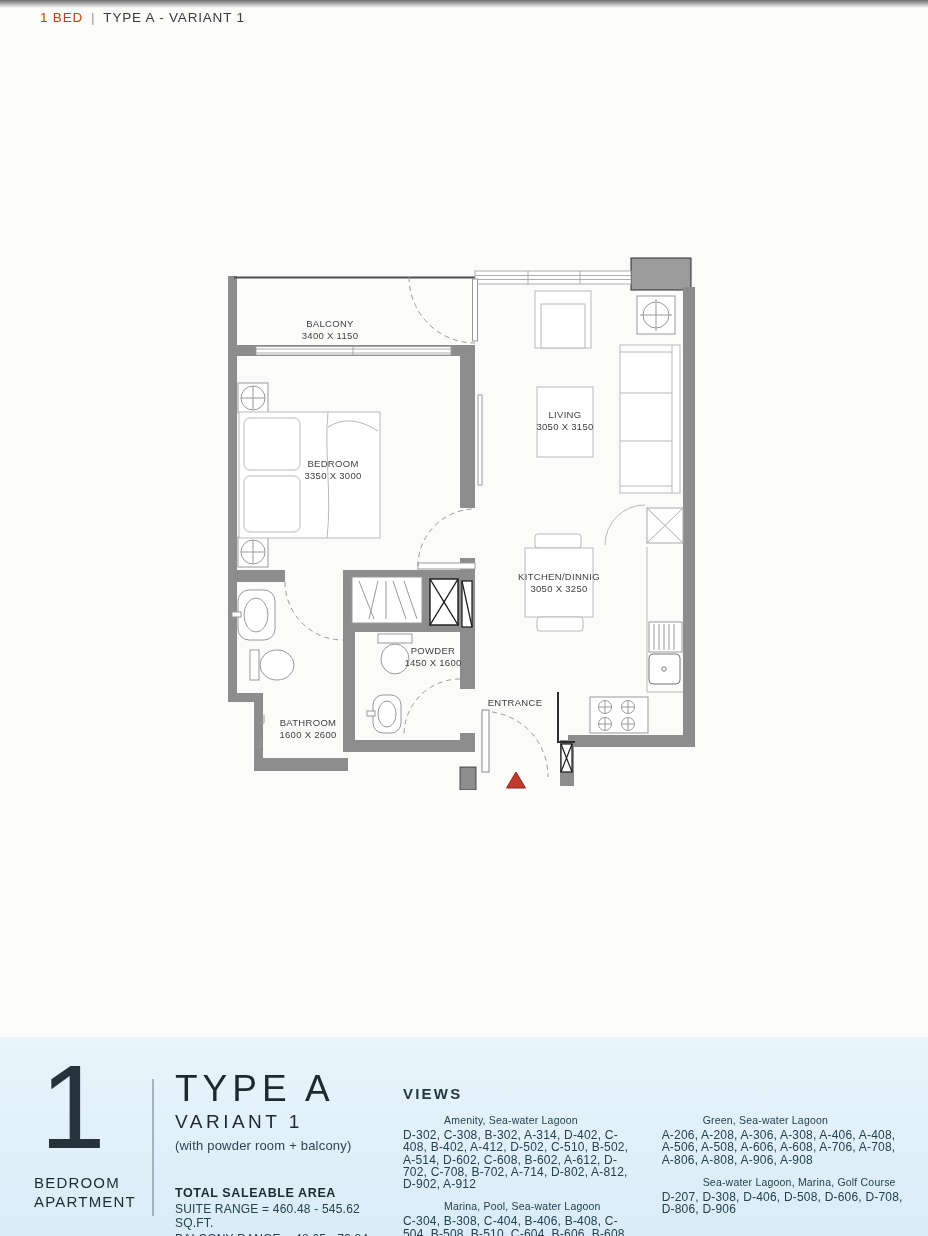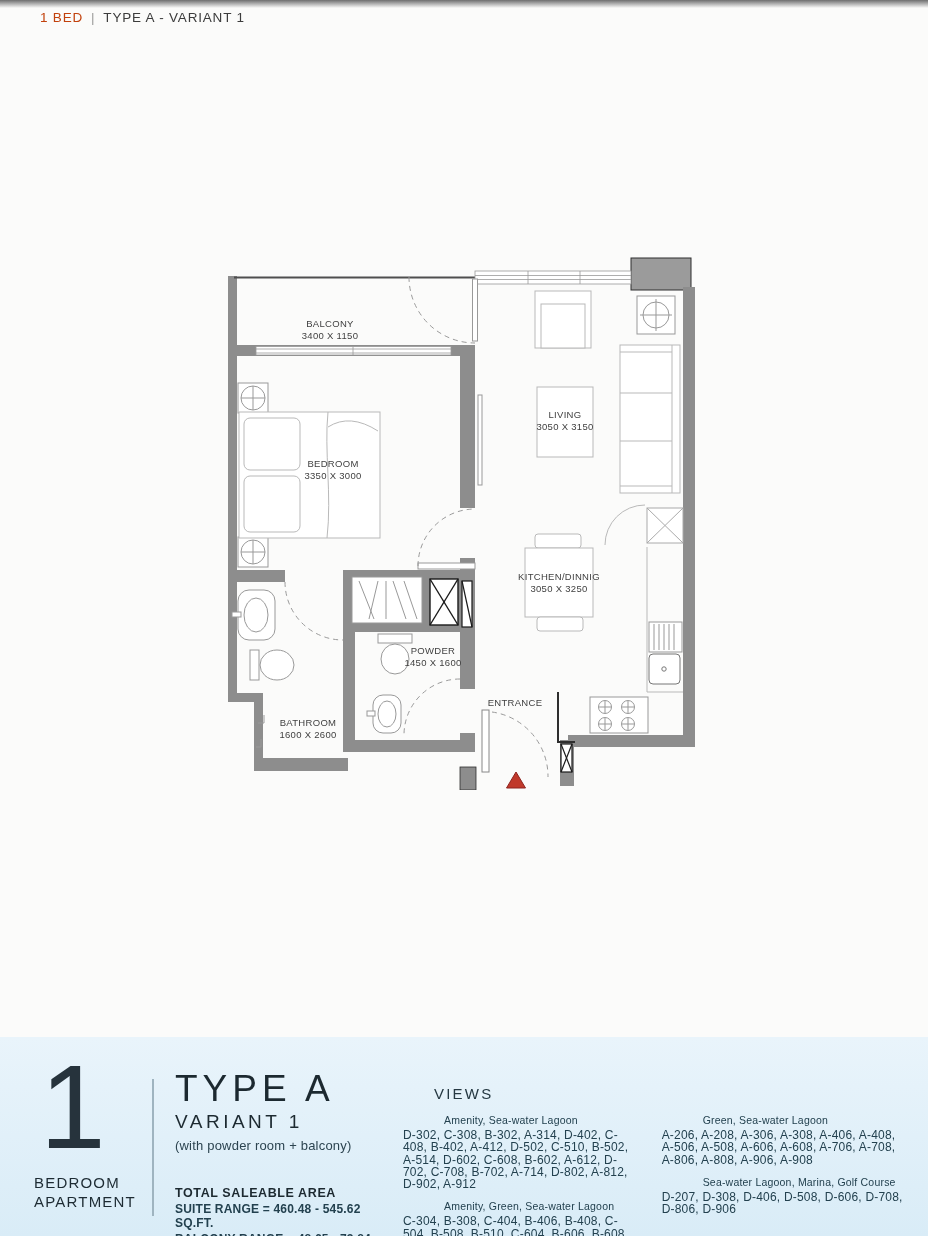--- a/index.html
+++ b/index.html
@@ -27,24 +27,24 @@
   .numeral{font-size:118px;line-height:104px;font-weight:200;color:#26333c;
     font-family:"Liberation Sans",sans-serif;padding-left:6px;}
   .numeral-caption{margin-top:14px;font-size:15px;font-weight:500;color:#1d2b33;
     letter-spacing:1.2px;line-height:19px;}
   .footer-divider{position:absolute;left:152px;top:42px;width:2px;height:137px;background:#9fb4c0;}
   .type-block{position:absolute;left:175px;top:33px;width:215px;}
   .type-title{font-size:37px;font-weight:500;letter-spacing:5px;color:#1c2930;line-height:38px;}
   .type-variant{font-size:19px;font-weight:500;letter-spacing:3.5px;color:#1c2930;margin-top:3px;}
   .type-note{font-size:13px;color:#2c4450;margin-top:5px;letter-spacing:.2px;}
   .area-heading{font-size:12.5px;font-weight:bold;letter-spacing:.6px;color:#1c2930;margin-top:33px;}
-  .area-line{font-size:12px;letter-spacing:.2px;color:#23414f;margin-top:3px;line-height:13.5px;font-weight:bold;}
+  .area-line{font-size:12px;letter-spacing:.2px;color:#23414f;margin-top:3px;line-height:13.5px;}
   .views-block{position:absolute;left:403px;top:40px;width:505px;}
   .views-intro{font-size:11px;font-style:italic;font-weight:500;color:#1f3844;letter-spacing:.2px;}
-  .views-heading{font-size:15px;font-weight:normal;letter-spacing:2.2px;color:#253842;margin-top:8px;margin-left:31px;}
+  .views-heading{font-size:15px;font-weight:bold;letter-spacing:2.2px;color:#253842;margin-top:8px;}
   .views-columns{display:flex;margin-top:12px;gap:24px;}
   .views-col{width:240px;}
   .views-col.right{width:252px;}
   .view-group{margin-bottom:10px;}
   .view-group .vg-title{font-size:10.5px;color:#23414f;letter-spacing:.2px;margin-bottom:3px;margin-left:41px;}
   .view-group .vg-units{font-size:12px;color:#23414f;letter-spacing:.2px;line-height:12.3px;}
 </style>
 </head>
 <body>
 
@@ -293,21 +293,21 @@
 
   <div class="views-block">
     <div class="views-heading">VIEWS</div>
     <div class="views-columns">
       <div class="views-col">
         <div class="view-group">
           <div class="vg-title">Amenity, Sea-water Lagoon</div>
           <div class="vg-units">D-302, C-308, B-302, A-314, D-402, C-408, B-402, A-412, D-502, C-510, B-502, A-514, D-602, C-608, B-602, A-612, D-702, C-708, B-702, A-714, D-802, A-812, D-902, A-912</div>
         </div>
         <div class="view-group">
-          <div class="vg-title">Amenity, Green, Sea-water Lagoon</div>
+          <div class="vg-title">Marina, Pool, Sea-water Lagoon</div>
           <div class="vg-units">C-304, B-308, C-404, B-406, B-408, C-504, B-508, B-510, C-604, B-606, B-608, C-704, B-706, B-708</div>
         </div>
       </div>
       <div class="views-col right">
         <div class="view-group">
           <div class="vg-title">Green, Sea-water Lagoon</div>
           <div class="vg-units">A-206, A-208, A-306, A-308, A-406, A-408, A-506, A-508, A-606, A-608, A-706, A-708, A-806, A-808, A-906, A-908</div>
         </div>
         <div class="view-group">
           <div class="vg-title">Sea-water Lagoon, Marina, Golf Course</div>

